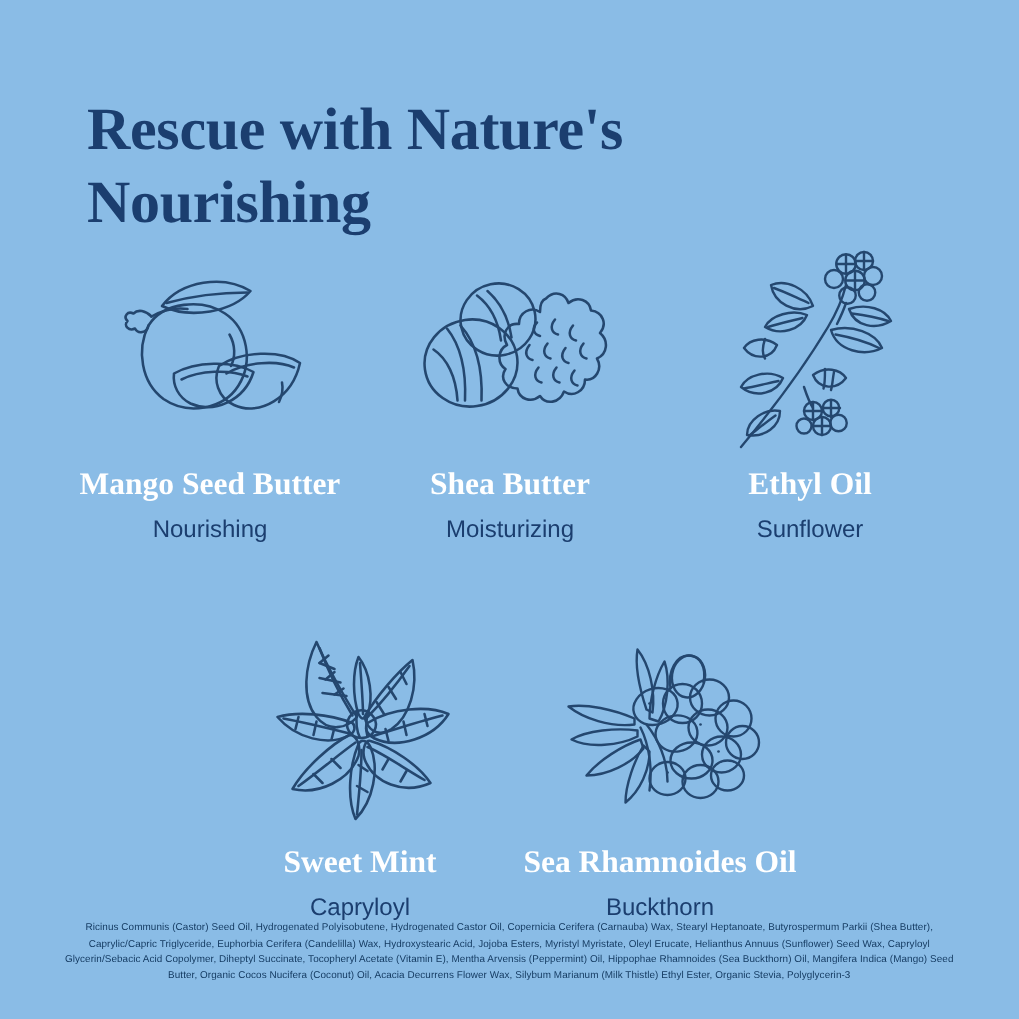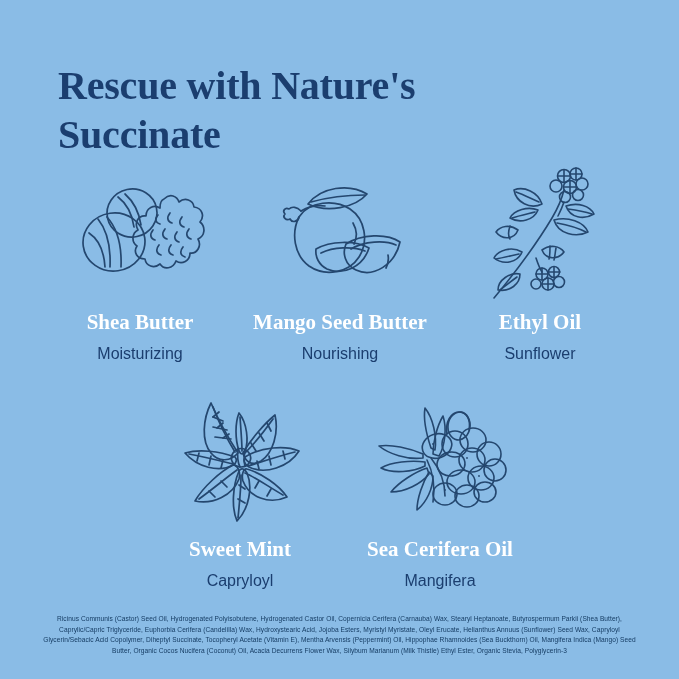--- a/index.html
+++ b/index.html
@@ -45,21 +45,21 @@
   }
 
   .row-one {
     left: 40px;
     top: 160px;
     width: 600px;
   }
 
   .row-two {
     left: 120px;
-    top: 387px;
+    top: 412px;
     width: 440px;
   }
 
   .ingredient {
     width: 200px;
     display: flex;
     flex-direction: column;
     align-items: center;
   }
 
@@ -107,23 +107,51 @@
     color: #12385f;
     text-align: center;
     letter-spacing: 0.06px;
   }
 </style>
 </head>
 <body>
 
 <div class="page">
 
-  <h1 class="headline">Rescue with Nature's Succinate</h1>
+  <h1 class="headline">Rescue with Nature's Nourishing</h1>
 
   <div class="grid-row row-one">
+
+    <div class="ingredient">
+      <div class="icon-wrap">
+        <svg width="130" height="116" viewBox="0 0 130 116" fill="none" stroke="#24476f" stroke-width="1.7" stroke-linecap="round" stroke-linejoin="round">
+
+          <path d="M24 42 C16 58 19 80 34 91 C50 102 74 98 84 82
+                   C94 66 90 44 75 34 C60 24 34 26 24 42 Z"></path>
+
+          <path d="M26 36 C22 32 17 31 14 34 C10 32 7 36 10 39
+                   C7 42 11 46 15 44 C17 48 23 47 24 42"></path>
+          <path d="M26 36 C33 32 42 30 50 31"></path>
+
+          <path d="M33 29 C46 12 74 8 92 19 C80 33 52 38 33 29 Z"></path>
+          <path d="M36 27 C54 22 74 20 90 20"></path>
+
+          <path d="M78 48 C82 55 82 63 79 69"></path>
+
+          <path d="M41 74 C55 66 80 65 94 73 C88 92 68 101 52 94 C44 90 40 82 41 74 Z"></path>
+          <path d="M46 78 C58 72 78 71 90 76"></path>
+
+          <path d="M71 69 C86 59 112 58 125 67 C120 90 98 103 81 95 C70 90 67 78 71 69 Z"></path>
+          <path d="M76 74 C89 66 110 65 121 70"></path>
+          <path d="M113 80 C114 85 113 89 111 93"></path>
+        </svg>
+      </div>
+      <div class="ing-title">Mango Seed Butter</div>
+      <div class="ing-sub">Nourishing</div>
+    </div>
 
     <div class="ingredient">
       <div class="icon-wrap">
         <svg width="128" height="112" viewBox="0 0 128 112" fill="none" stroke="#24476f" stroke-width="1.7" stroke-linecap="round" stroke-linejoin="round">
 
           <ellipse cx="56" cy="36" rx="25" ry="24" transform="rotate(-12 56 36)"></ellipse>
           <path d="M42 20 C50 26 56 36 58 50"></path>
           <path d="M49 17 C57 24 63 35 65 48"></path>
 
           <ellipse cx="38" cy="65" rx="31" ry="29" transform="rotate(-8 38 65)"></ellipse>
@@ -149,48 +177,20 @@
           <path d="M95 68 C91 73 93 77 97 78"></path>
           <path d="M107 70 C103 75 105 79 109 80"></path>
         </svg>
       </div>
       <div class="ing-title">Shea Butter</div>
       <div class="ing-sub">Moisturizing</div>
     </div>
 
     <div class="ingredient">
       <div class="icon-wrap">
-        <svg width="130" height="116" viewBox="0 0 130 116" fill="none" stroke="#24476f" stroke-width="1.7" stroke-linecap="round" stroke-linejoin="round">
-
-          <path d="M24 42 C16 58 19 80 34 91 C50 102 74 98 84 82
-                   C94 66 90 44 75 34 C60 24 34 26 24 42 Z"></path>
-
-          <path d="M26 36 C22 32 17 31 14 34 C10 32 7 36 10 39
-                   C7 42 11 46 15 44 C17 48 23 47 24 42"></path>
-          <path d="M26 36 C33 32 42 30 50 31"></path>
-
-          <path d="M33 29 C46 12 74 8 92 19 C80 33 52 38 33 29 Z"></path>
-          <path d="M36 27 C54 22 74 20 90 20"></path>
-
-          <path d="M78 48 C82 55 82 63 79 69"></path>
-
-          <path d="M41 74 C55 66 80 65 94 73 C88 92 68 101 52 94 C44 90 40 82 41 74 Z"></path>
-          <path d="M46 78 C58 72 78 71 90 76"></path>
-
-          <path d="M71 69 C86 59 112 58 125 67 C120 90 98 103 81 95 C70 90 67 78 71 69 Z"></path>
-          <path d="M76 74 C89 66 110 65 121 70"></path>
-          <path d="M113 80 C114 85 113 89 111 93"></path>
-        </svg>
-      </div>
-      <div class="ing-title">Mango Seed Butter</div>
-      <div class="ing-sub">Nourishing</div>
-    </div>
-
-    <div class="ingredient">
-      <div class="icon-wrap">
         <svg width="120" height="142" viewBox="0 0 120 142" fill="none" stroke="#24476f" stroke-width="1.6" stroke-linecap="round" stroke-linejoin="round">
 
           <path d="M14 136 C34 112 54 86 72 56 C78 46 82 36 84 28"></path>
 
           <g>
             <circle cx="84" cy="14" r="6.5"></circle>
             <circle cx="96" cy="12" r="6"></circle>
             <circle cx="90" cy="25" r="6.5"></circle>
             <circle cx="102" cy="22" r="6"></circle>
             <circle cx="76" cy="24" r="6"></circle>
@@ -319,21 +319,21 @@
 
           <path d="M72 36 C70 24 76 14 84 14 C92 14 96 22 94 32"></path>
           <ellipse cx="84" cy="28" rx="11" ry="14" transform="rotate(8 84 28)"></ellipse>
 
           <circle cx="58" cy="46" r="0.9" fill="#24476f" stroke="none"></circle>
           <circle cx="92" cy="60" r="0.9" fill="#24476f" stroke="none"></circle>
           <circle cx="70" cy="92" r="0.9" fill="#24476f" stroke="none"></circle>
           <circle cx="104" cy="78" r="0.9" fill="#24476f" stroke="none"></circle>
         </svg>
       </div>
-      <div class="ing-title">Sea Cerifera Oil</div>
-      <div class="ing-sub">Mangifera</div>
+      <div class="ing-title">Sea Rhamnoides Oil</div>
+      <div class="ing-sub">Buckthorn</div>
     </div>
 
   </div>
 
   <div class="ingredients-list">Ricinus Communis (Castor) Seed Oil, Hydrogenated Polyisobutene, Hydrogenated Castor Oil, Copernicia Cerifera (Carnauba) Wax, Stearyl Heptanoate, Butyrospermum Parkii (Shea Butter), Caprylic/Capric Triglyceride, Euphorbia Cerifera (Candelilla) Wax, Hydroxystearic Acid, Jojoba Esters, Myristyl Myristate, Oleyl Erucate, Helianthus Annuus (Sunflower) Seed Wax, Capryloyl Glycerin/Sebacic Acid Copolymer, Diheptyl Succinate, Tocopheryl Acetate (Vitamin E), Mentha Arvensis (Peppermint) Oil, Hippophae Rhamnoides (Sea Buckthorn) Oil, Mangifera Indica (Mango) Seed Butter, Organic Cocos Nucifera (Coconut) Oil, Acacia Decurrens Flower Wax, Silybum Marianum (Milk Thistle) Ethyl Ester, Organic Stevia, Polyglycerin-3</div>
 
 </div>
 
 </body></html>

